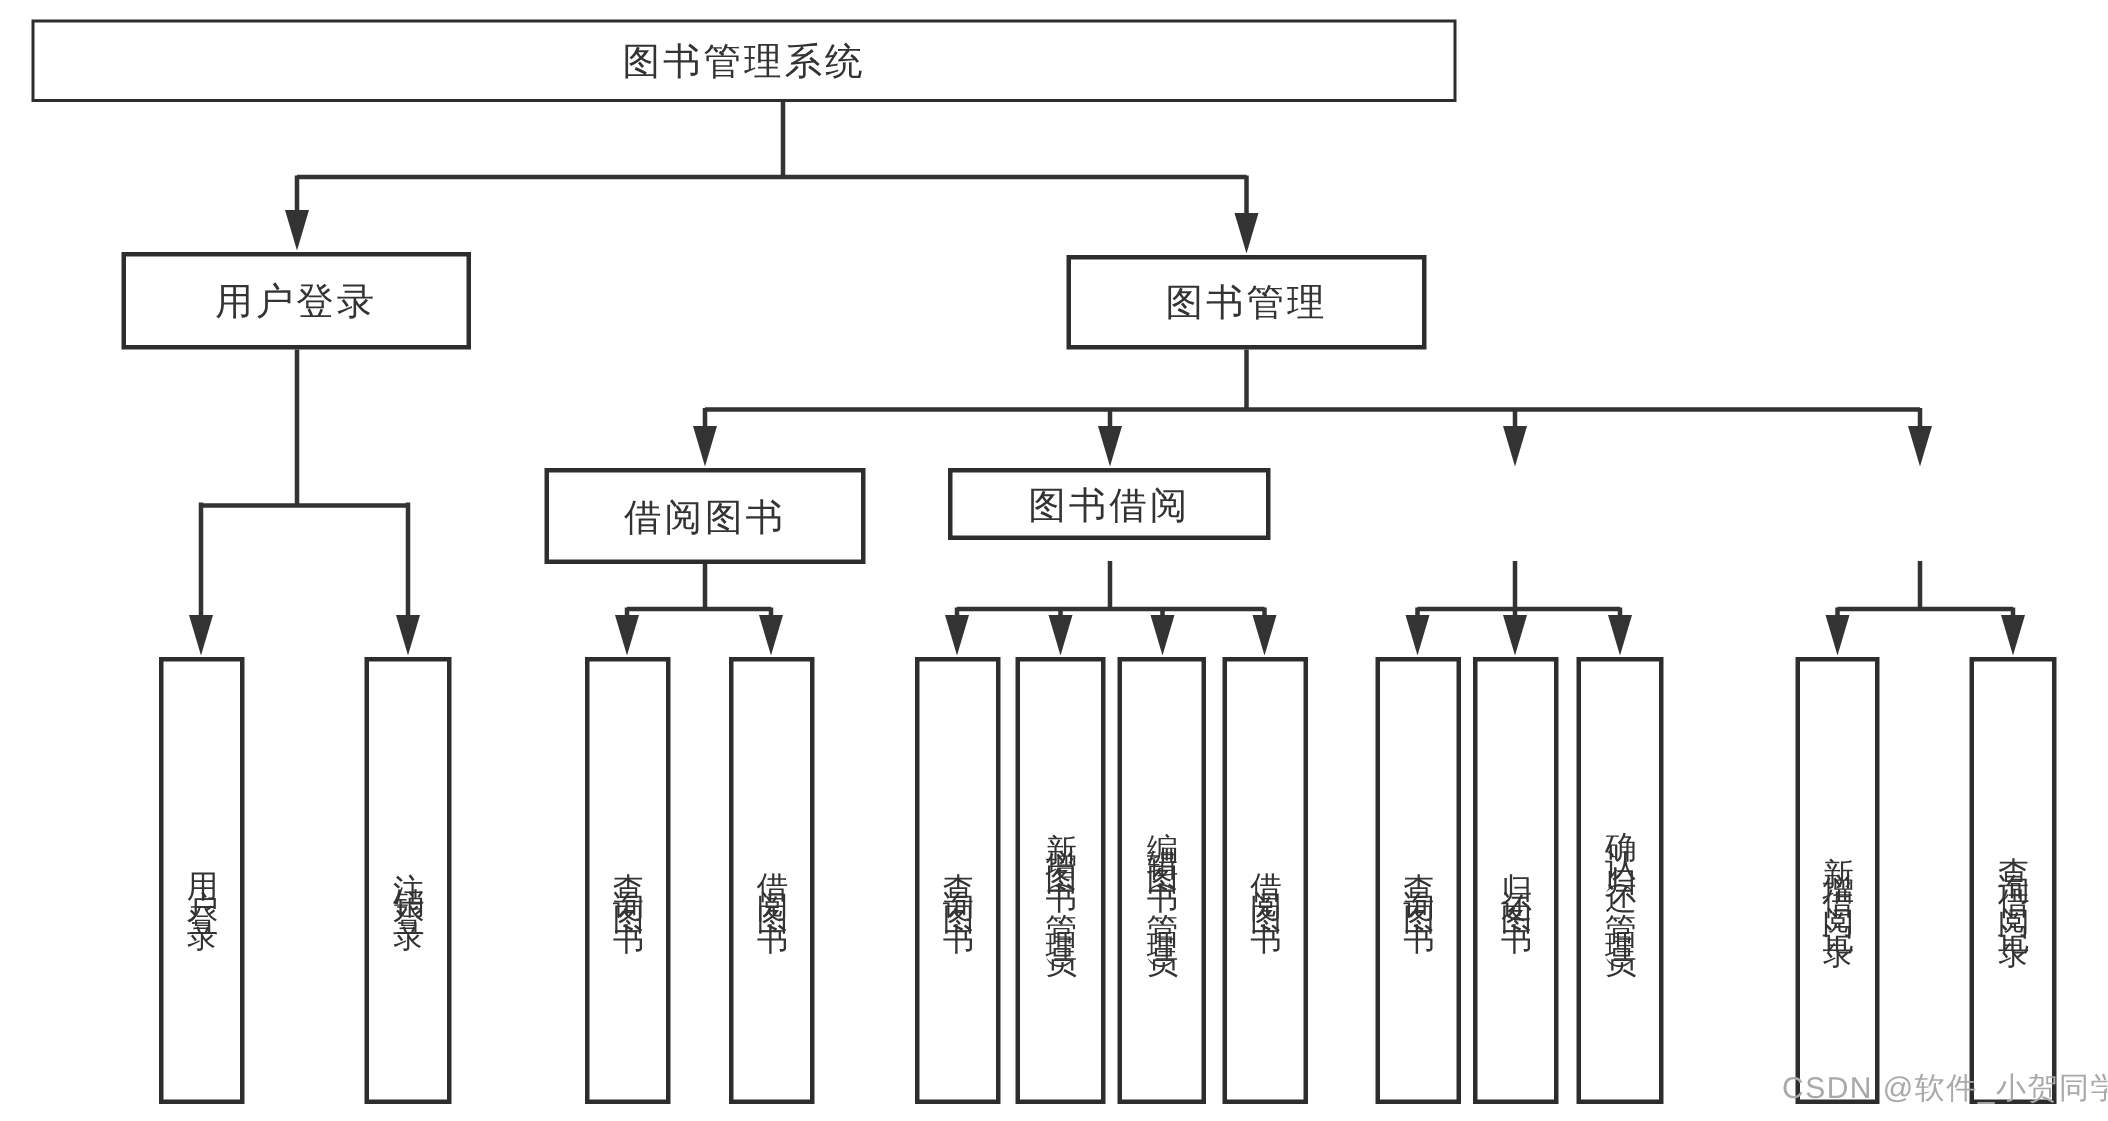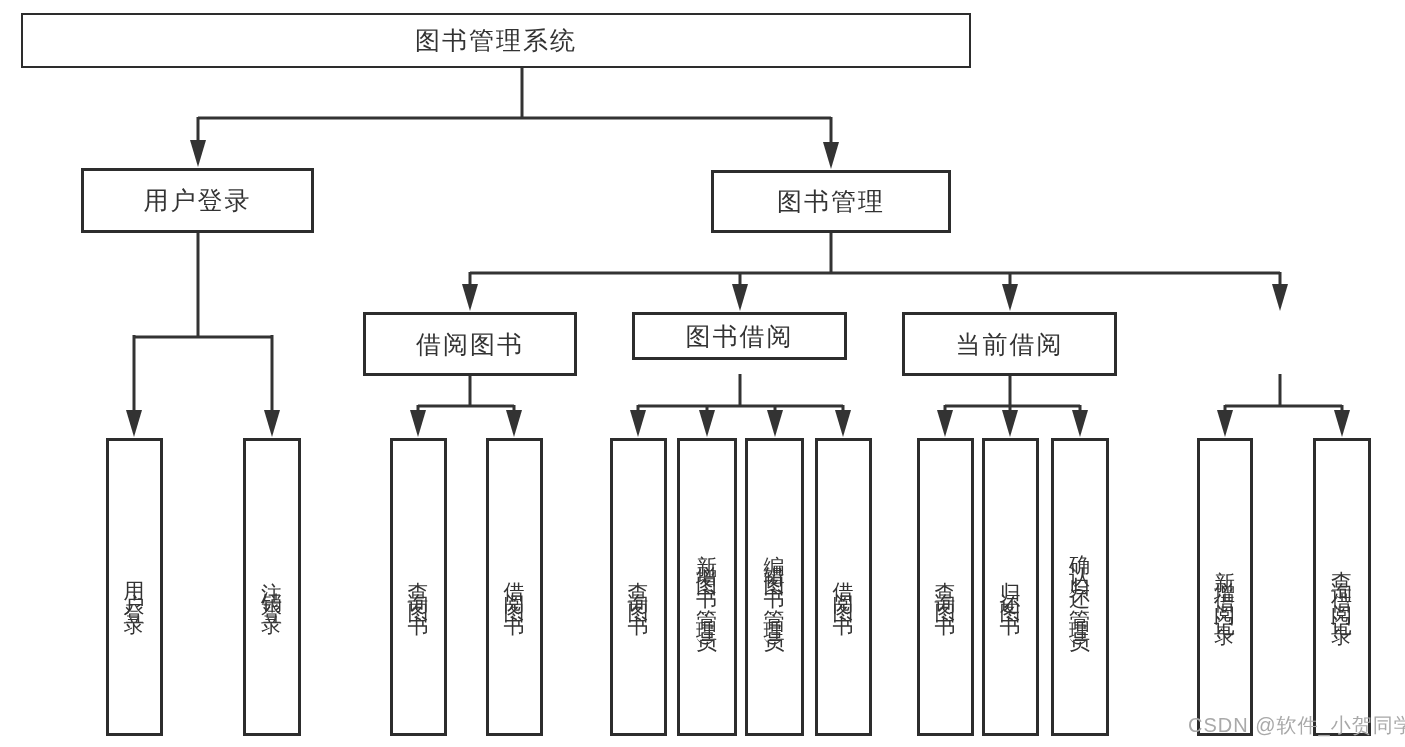--- a/index.html
+++ b/index.html
@@ -152,23 +152,20 @@
   <div class="box hbox" style="left:711px; top:170px; width:240px; height:63px;">
     <span>图书管理</span>
   </div>
 
   <div class="box hbox" style="left:363px; top:312px; width:214px; height:64px;">
     <span>借阅图书</span>
   </div>
   <div class="box hbox" style="left:632px; top:312px; width:215px; height:48px;">
     <span>图书借阅</span>
   </div>
-  <div class="box hbox" style="left:902px; top:312px; width:215px; height:64px;">
-    <span>当前借阅</span>
-  </div>
 
   <div class="box vbox" style="left:106px; top:438px; width:57px; height:298px;">
     <span>用户登录</span>
   </div>
   <div class="box vbox" style="left:243px; top:438px; width:58px; height:298px;">
     <span>注销登录</span>
   </div>
 
   <div class="box vbox" style="left:390px; top:438px; width:57px; height:298px;">
     <span>查询图书</span>

